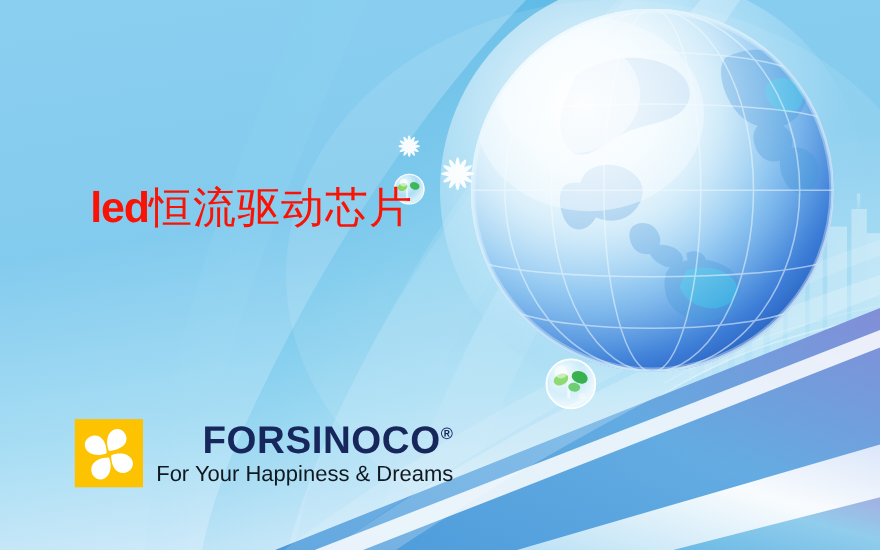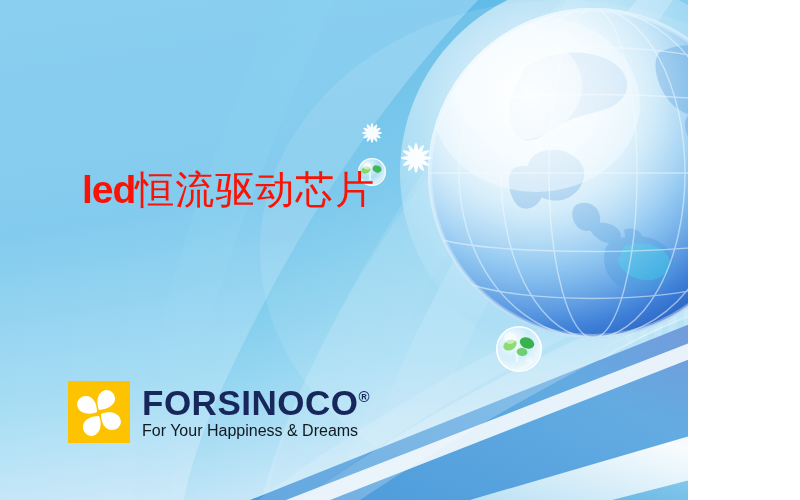--- a/index.html
+++ b/index.html
@@ -6,24 +6,25 @@
     margin: 0;
     padding: 0;
     background: #ffffff;
   }
   body {
     font-family: "Liberation Sans", sans-serif;
   }
 
   .banner {
     position: relative;
-    width: 688px;
+    width: 800px;
     height: 500px;
     overflow: hidden;
     background: linear-gradient(170deg, #8fd0f0 0%, #84cbee 35%, #a8ddf4 70%, #c9e9f8 100%);
+    text-align: right;
   }
 
   
   .layer { position: absolute; pointer-events: none; }
   .fill { top: 0; left: 0; width: 800px; height: 500px; }
 
   .bg-svg { display: block; }
 
   
   .globe-wrap {
@@ -88,21 +89,21 @@
     white-space: nowrap;
   }
   .logo-name sup {
     font-size: 15px;
     vertical-align: super;
     line-height: 0;
   }
   .logo-tag {
     display: block;
     color: #101820;
-    font-size: 16px;
+    font-size: 20px;
     margin-top: 3px;
     white-space: nowrap;
   }
 </style>
 </head>
 <body>
 
 <div class="banner">
 
   <svg class="layer fill bg-svg" width="800" height="500" viewBox="0 0 800 500">

